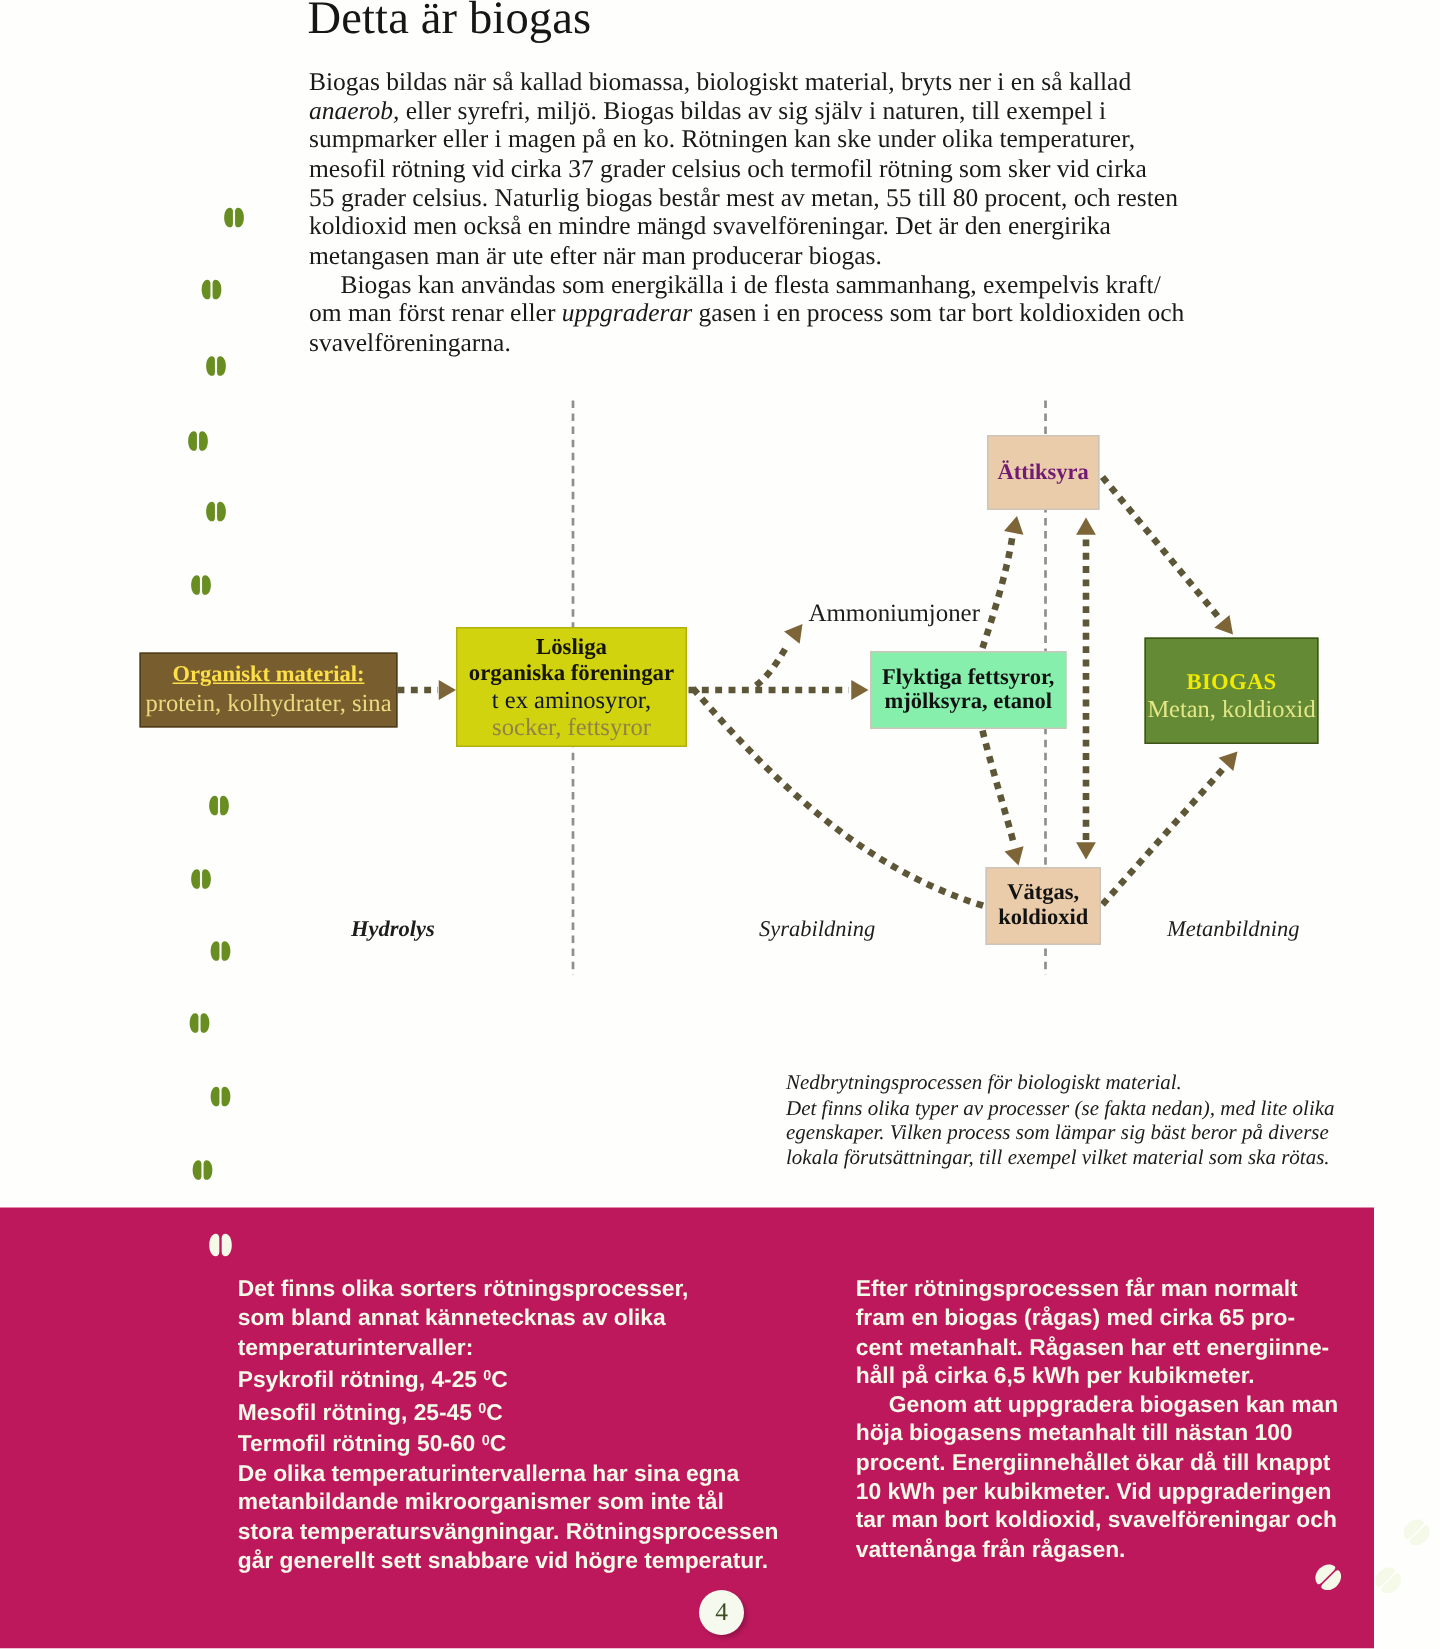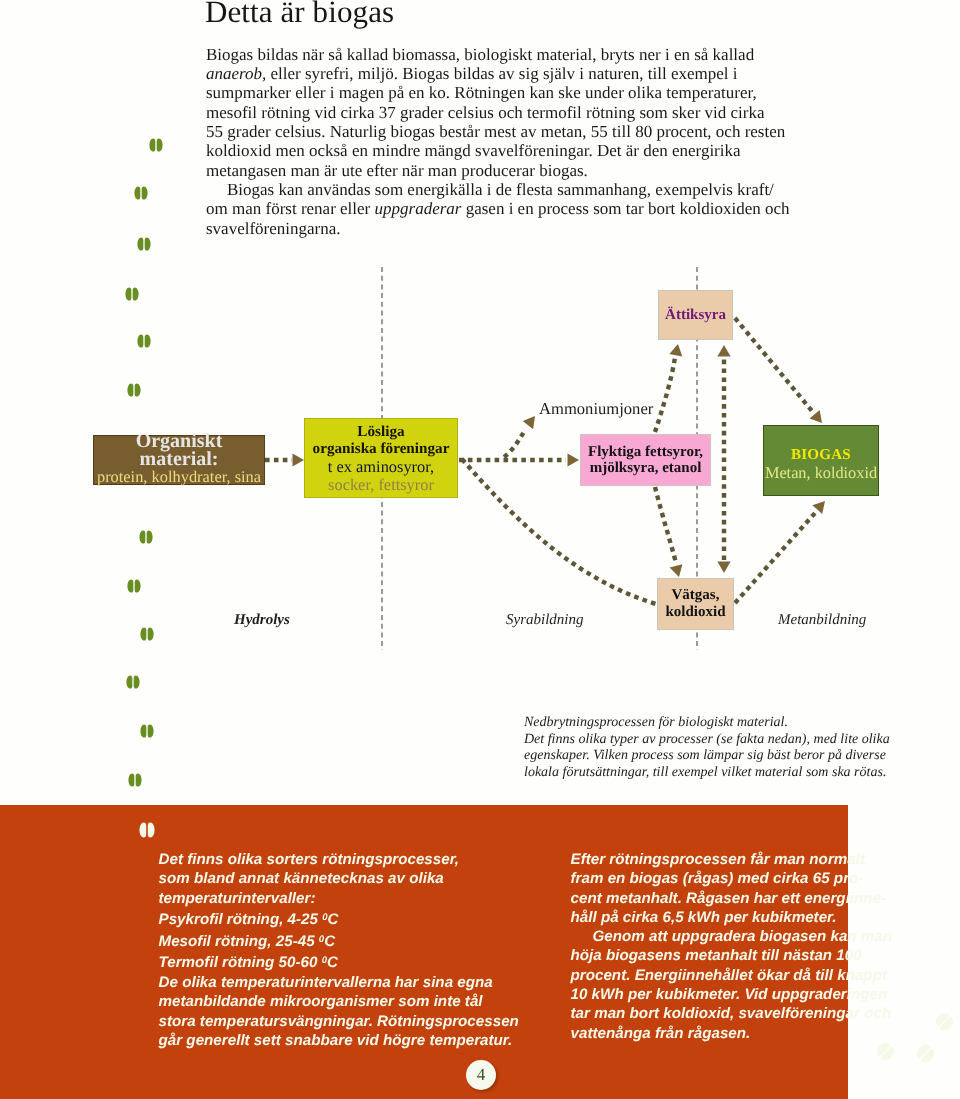--- a/index.html
+++ b/index.html
@@ -16,27 +16,27 @@
   #body-text p{margin:0;}
   #body-text .ln{display:block;white-space:nowrap;}
   #body-text i{font-style:italic;}
 
   
   .diagram{position:absolute;left:0;top:0;width:960px;height:1099px;pointer-events:none;}
   .dbox{position:absolute;box-sizing:border-box;display:flex;flex-direction:column;
         align-items:center;justify-content:center;text-align:center;border:1px solid transparent;}
   .dbox .l1{font-weight:bold;}
   #box-organiskt{left:93px;top:435px;width:172px;height:50px;background:#785d2e;border-color:#4f3d1c;}
-  #box-organiskt .l1{color:#e5e5e5;font-size:20px;line-height:17.5px;}
+  #box-organiskt .l1{color:#fde047;font-size:15px;line-height:17.5px;text-decoration:underline;}
   #box-organiskt .l2{color:#e9dc80;font-size:16.4px;line-height:18.5px;}
   #box-losliga{left:304px;top:418px;width:154px;height:80px;background:#d2d30f;border-color:#b0b10d;}
   #box-losliga .l1{color:#141400;font-size:15.2px;line-height:17.7px;}
   #box-losliga .l2{color:#0f172a;font-size:16.4px;line-height:17.7px;}
   #box-losliga .l3{color:#8f8348;font-size:16.4px;line-height:17.7px;}
-  #box-flyktiga{left:580px;top:434px;width:131px;height:52px;background:#f9a8d4;border-color:#cdc5b9;}
+  #box-flyktiga{left:580px;top:434px;width:131px;height:52px;background:#86efac;border-color:#cdc5b9;}
   #box-flyktiga .l1{color:#121212;font-size:15px;line-height:16.4px;font-weight:bold;}
   #box-biogas{left:763px;top:425px;width:116px;height:71px;background:#658a36;border-color:#3f5418;padding-top:7px;box-sizing:border-box;}
   #box-biogas .l1{color:#f0ea00;font-size:15.1px;line-height:17px;letter-spacing:.2px;}
   #box-biogas .l2{color:#e3e786;font-size:16.3px;line-height:17.6px;}
   #box-attiksyra{left:658px;top:290px;width:75px;height:50px;background:#eaccaa;border-color:#cdc5b9;}
   #box-attiksyra .l1{color:#701a75;font-size:15px;line-height:17px;font-weight:bold;}
   #box-vatgas{left:657px;top:578px;width:77px;height:52px;background:#eaccaa;border-color:#cdc5b9;}
   #box-vatgas .l1{color:#121212;font-size:15px;line-height:17.3px;font-weight:bold;}
 
   .dlabel{position:absolute;font-style:italic;font-size:15px;color:#1d1d1d;white-space:nowrap;}
@@ -44,21 +44,21 @@
   #lbl-hydrolys{left:234px;top:612px;font-weight:bold;}
   #lbl-syrabildning{left:506px;top:612px;}
   #lbl-metanbildning{left:778px;top:612px;}
 
   #caption{position:absolute;left:512px;top:703px;width:400px;font-style:italic;
            font-size:14px;line-height:16.7px;color:#1c1c1c;}
   #caption p{margin:12px;}
   #caption .ln{display:block;white-space:nowrap;}
 
   
-  .footer{position:absolute;left:0;top:805px;width:848px;height:294px;background:#c2410c;font-style:italic;}
+  .footer{position:absolute;left:0;top:805px;width:916px;height:294px;background:#be185d;}
   .fcol{position:absolute;color:#f4f9e8;font-family:"Liberation Sans",sans-serif;
         font-weight:bold;font-size:15.2px;line-height:19.3px;}
   #fcol1{left:158.5px;top:45px;width:400px;}
   #fcol2{left:570.5px;top:45px;width:360px;}
   .fcol .fline{white-space:nowrap;}
   .tab{display:inline-block;width:22px;}
   .sup{font-size:9.6px;vertical-align:4.4px;letter-spacing:0;}
 
   #pagenum{position:absolute;left:466px;top:1060px;width:30px;height:30px;border-radius:50%;
            background:#f6f9ee;color:#3c4f24;font-size:17px;display:flex;align-items:center;

